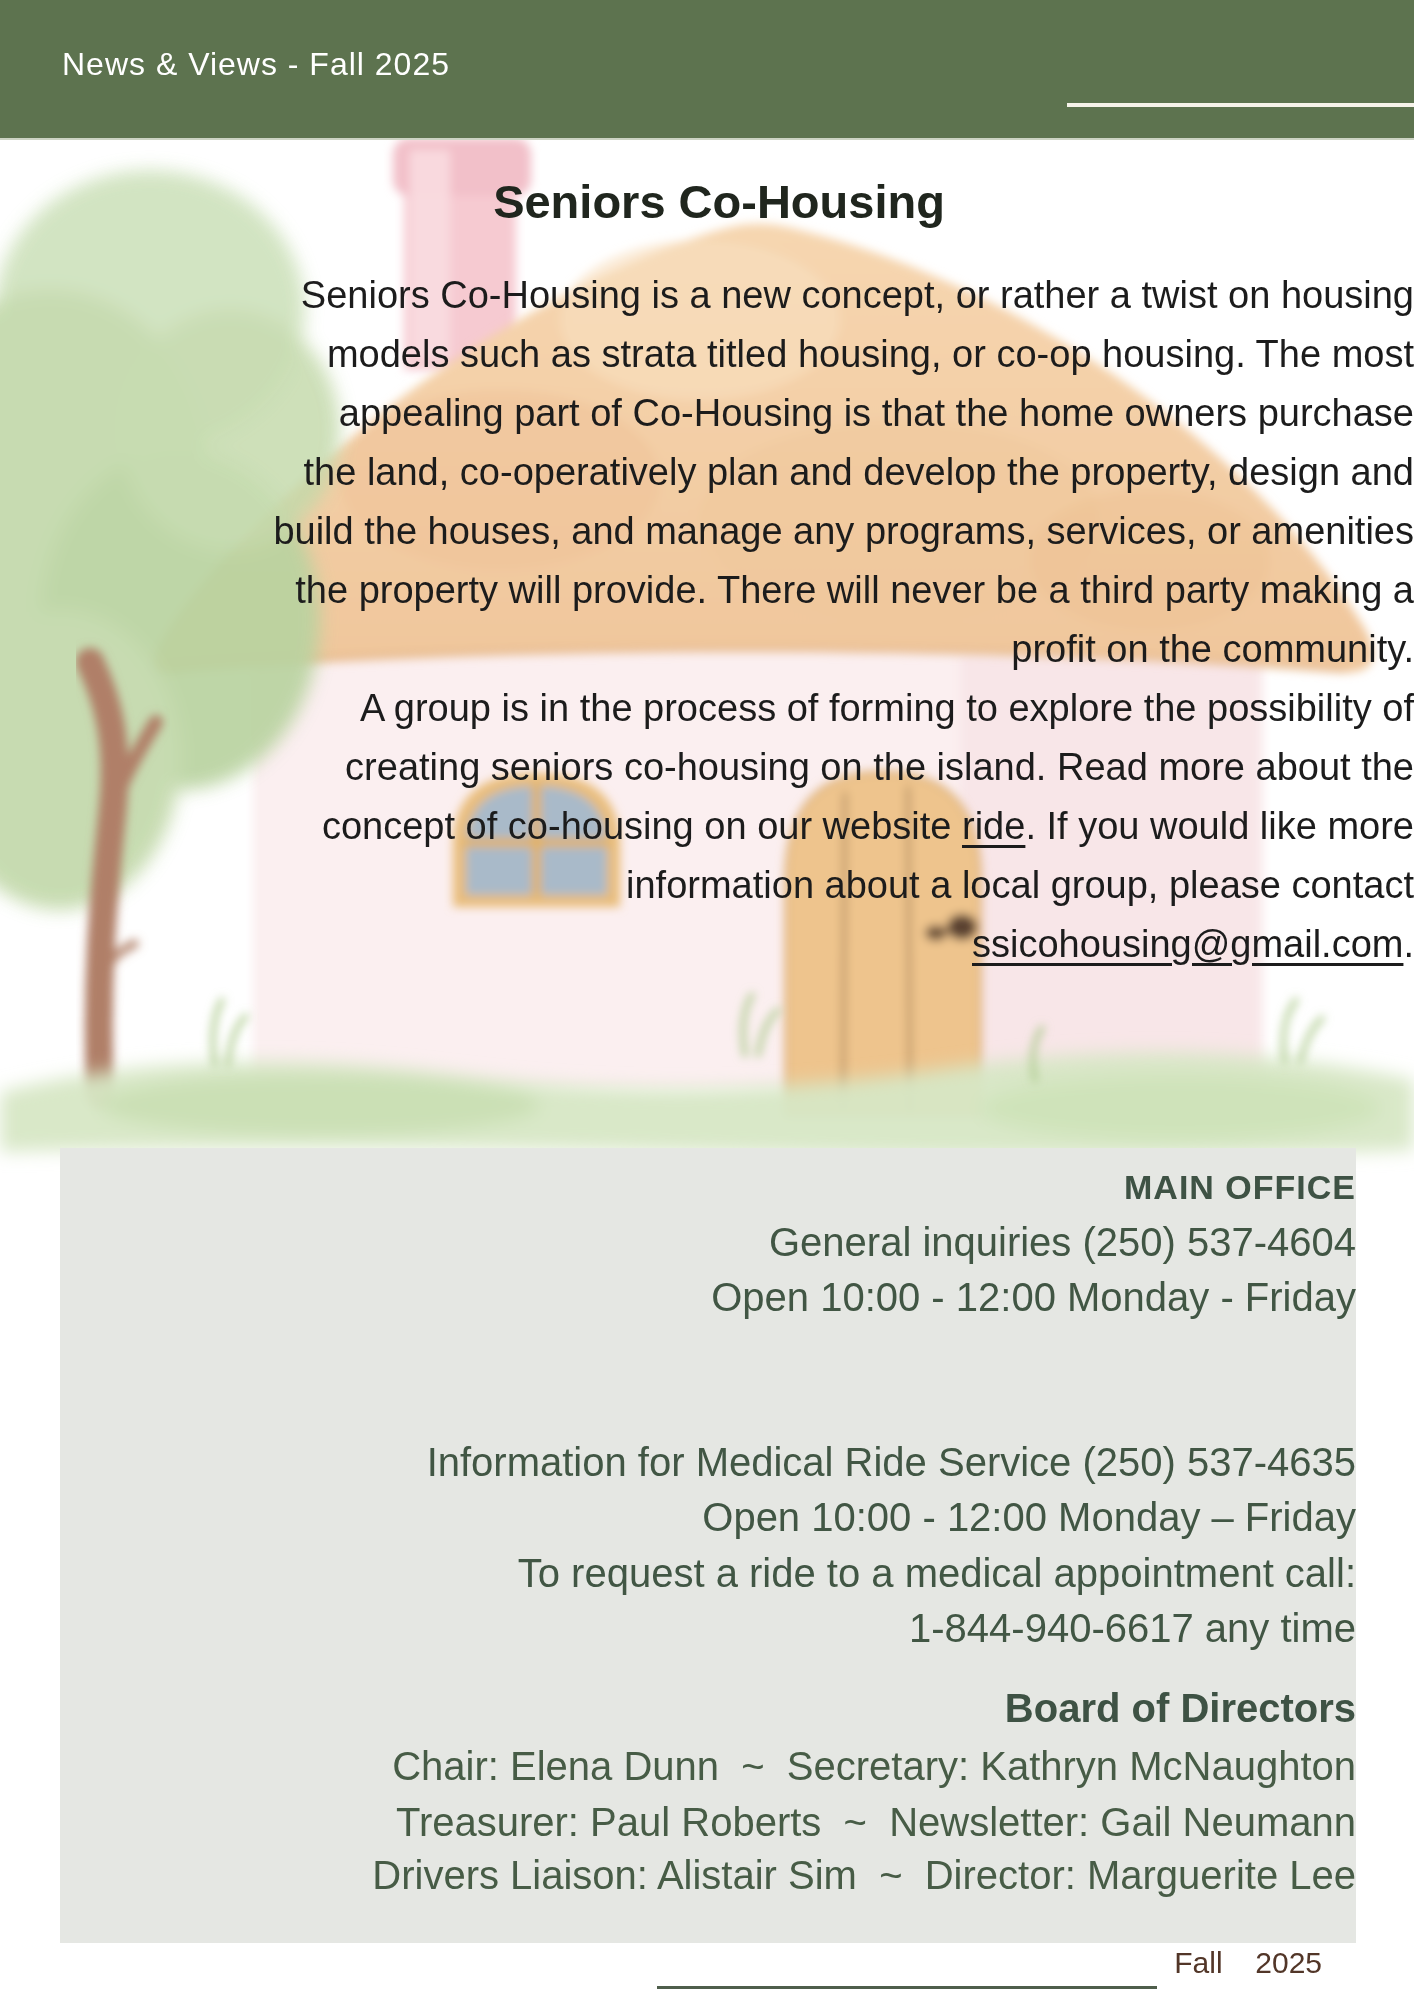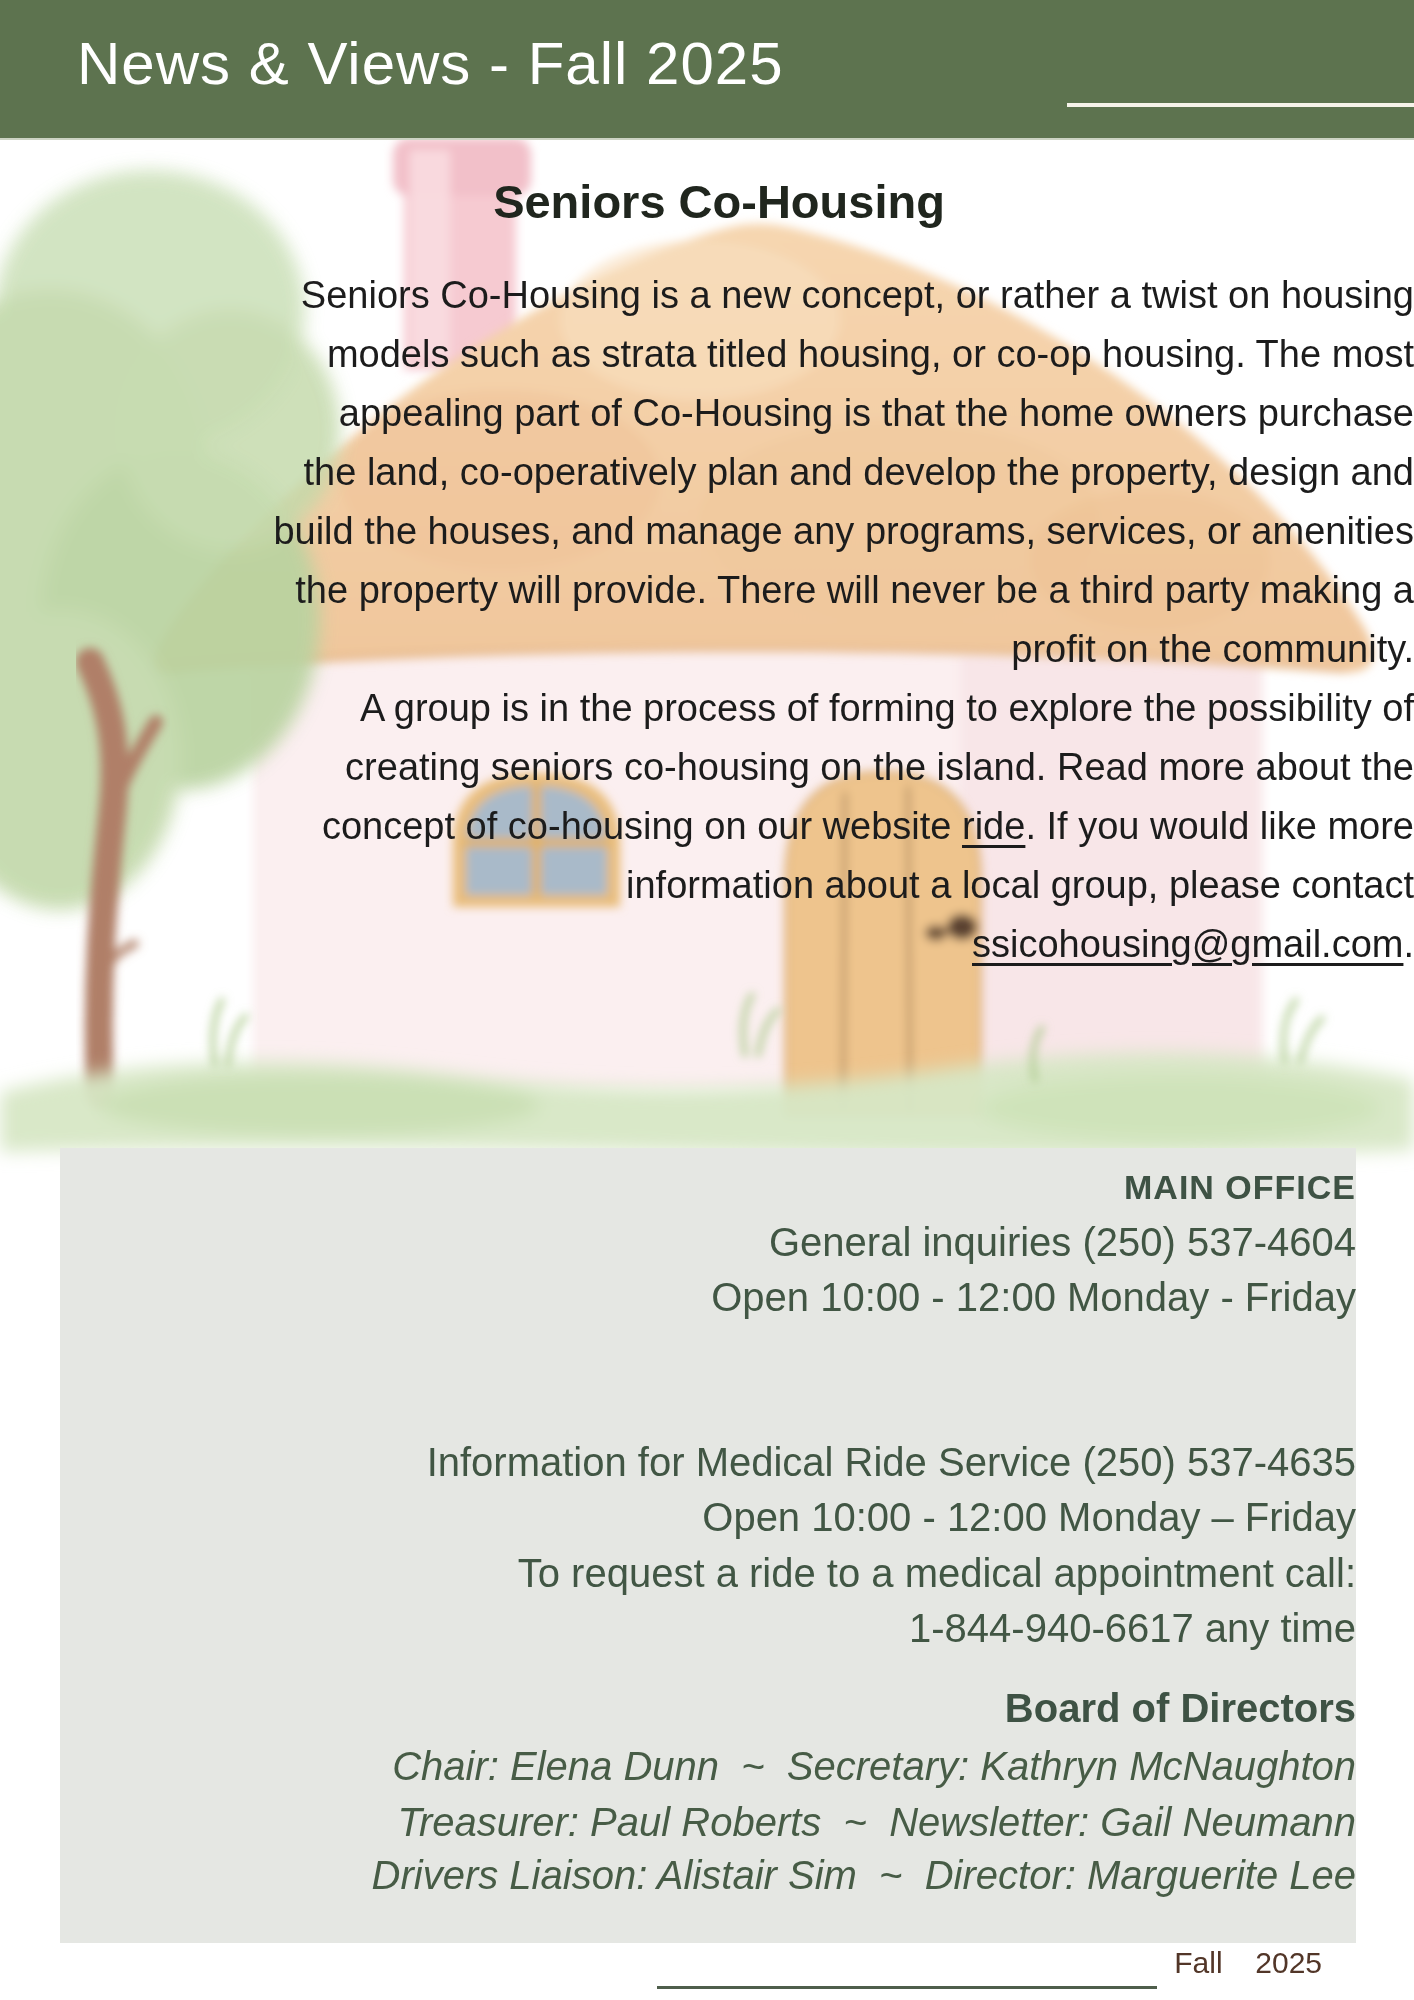--- a/index.html
+++ b/index.html
@@ -22,22 +22,22 @@
     font-family:"Liberation Sans", sans-serif;
   }
   .illustration{position:absolute;left:0;top:0;z-index:0;}
   .topbar{
     position:absolute; left:0; top:0; width:1414px; height:140px;
     background:var(--header_green); z-index:2;
     border-bottom:2px solid #ccd3c3;
   }
   .topbar h1{
     position:absolute; left:62px; top:38px;
-    font-size:60px; font-weight:normal; letter-spacing:1px;
-    color:var(--header_text); line-height:52px; white-space:pre;margin-left:15px;
+    font-size:32px; font-weight:normal; letter-spacing:1px;
+    color:var(--header_text); line-height:52px; white-space:pre;
   }
   .topbar-rule{
     position:absolute; left:1067px; top:103px; width:347px; height:4px;
     background:var(--header_rule);
   }
   .article-title{
     position:absolute; left:0; top:175px; width:1414px; z-index:3;
     text-align:center; transform:translateX(12px);
     font-size:47px; line-height:54px; font-weight:bold; color:var(--title_color);
   }
@@ -52,21 +52,21 @@
     text-underline-offset:6px; cursor:pointer;
   }
   .info-box{
     position:absolute; left:60px; top:1148px; width:1296px; height:795px;
     background:var(--box_bg); z-index:3;
   }
   .cline{position:absolute; left:0; width:1296px; text-align:right; white-space:pre-wrap;}
   .box-h1{font-size:34px; line-height:44px; font-weight:bold; letter-spacing:1px; color:var(--box_heading);}
   .box-h2{font-size:40px; line-height:54px; font-weight:bold; color:var(--box_heading);}
   .box-t{font-size:40px; line-height:54px; color:var(--box_text);}
-  .box-i{font-size:40px; line-height:54px; font-style:italic; color:var(--box_italic);}
+  .box-i{font-size:40px; line-height:54px; color:var(--box_italic);}
   .footer-issue{
     position:absolute; top:1946px; right:92px; z-index:3;
     font-size:30px; color:var(--footer_issue); word-spacing:8px; white-space:pre;
   }
   .footer-rule{
     position:absolute; left:657px; top:1986px; width:500px; height:3px; z-index:3;
     background:var(--footer_rule);
   }
 </style>
 </head>

